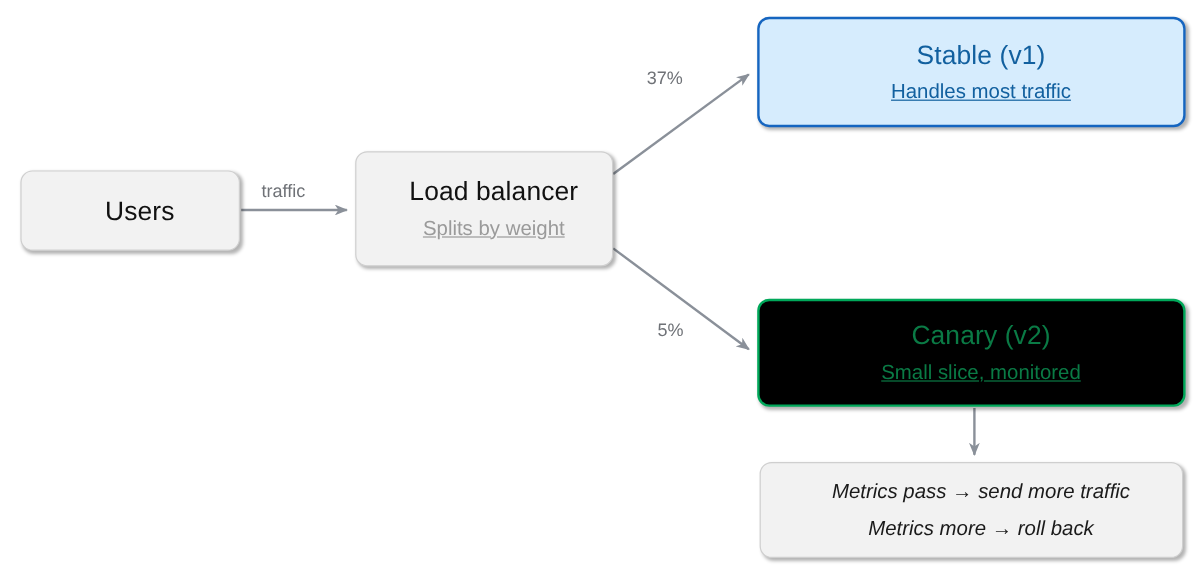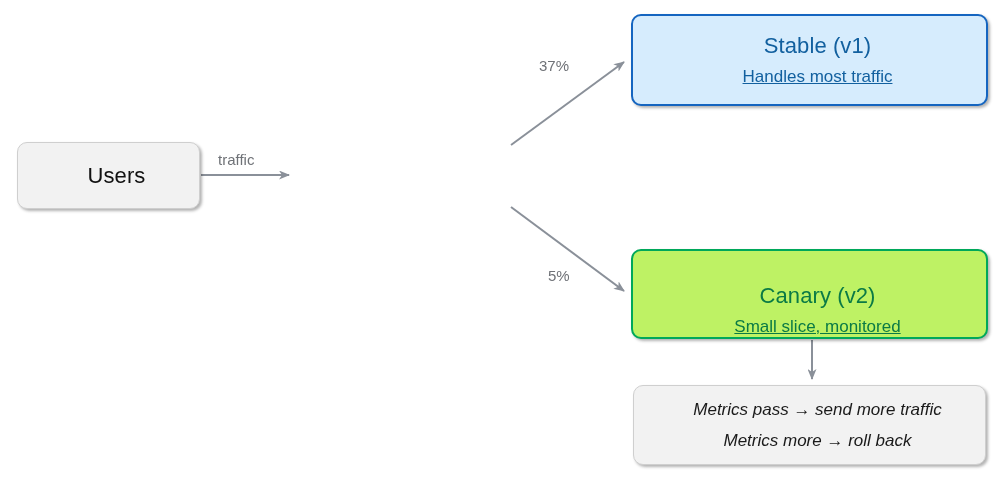--- a/index.html
+++ b/index.html
@@ -74,23 +74,22 @@
   
   .node--blue {
     background: #d6ecfd;
     border: 2px solid #1565c0;
   }
   .node--blue .title { color: #12609f; }
   .node--blue .subtitle { color: #12609f; }
 
   
   .node--green {
-    background: #bef264;
+    background: #000000;
     border: 2px solid #00a85a;
-    justify-content: flex-end;
   }
   .node--green .title { color: #0a7a45; }
   .node--green .subtitle { color: #0a7a45; }
 
   
   #node-users        { left: 17px;  top: 142px; width: 183px; height: 67px; }
   #node-loadbalancer { left: 296px; top: 126px; width: 215px; height: 96px; }
   #node-stable       { left: 631px; top: 14px;  width: 357px; height: 92px; }
   #node-canary       { left: 631px; top: 249px; width: 357px; height: 90px; }
   #node-metrics      { left: 633px; top: 385px; width: 353px; height: 80px; font-style: italic; }
@@ -141,20 +140,24 @@
   <div class="edge-label" id="edge-label-traffic">traffic</div>
 
   <div class="edge-label" id="edge-label-95">37%</div>
 
   <div class="edge-label" id="edge-label-5">5%</div>
 
   <div class="node node--plain" id="node-users">
     <div class="title">Users</div>
   </div>
 
+  <div class="node node--plain" id="node-loadbalancer">
+    <div class="title">Load balancer</div>
+    <div class="subtitle">Splits by weight</div>
+  </div>
 
   <div class="node node--blue" id="node-stable">
     <div class="title">Stable (v1)</div>
     <div class="subtitle">Handles most traffic</div>
   </div>
 
   <div class="node node--green" id="node-canary">
     <div class="title">Canary (v2)</div>
     <div class="subtitle">Small slice, monitored</div>
   </div>

